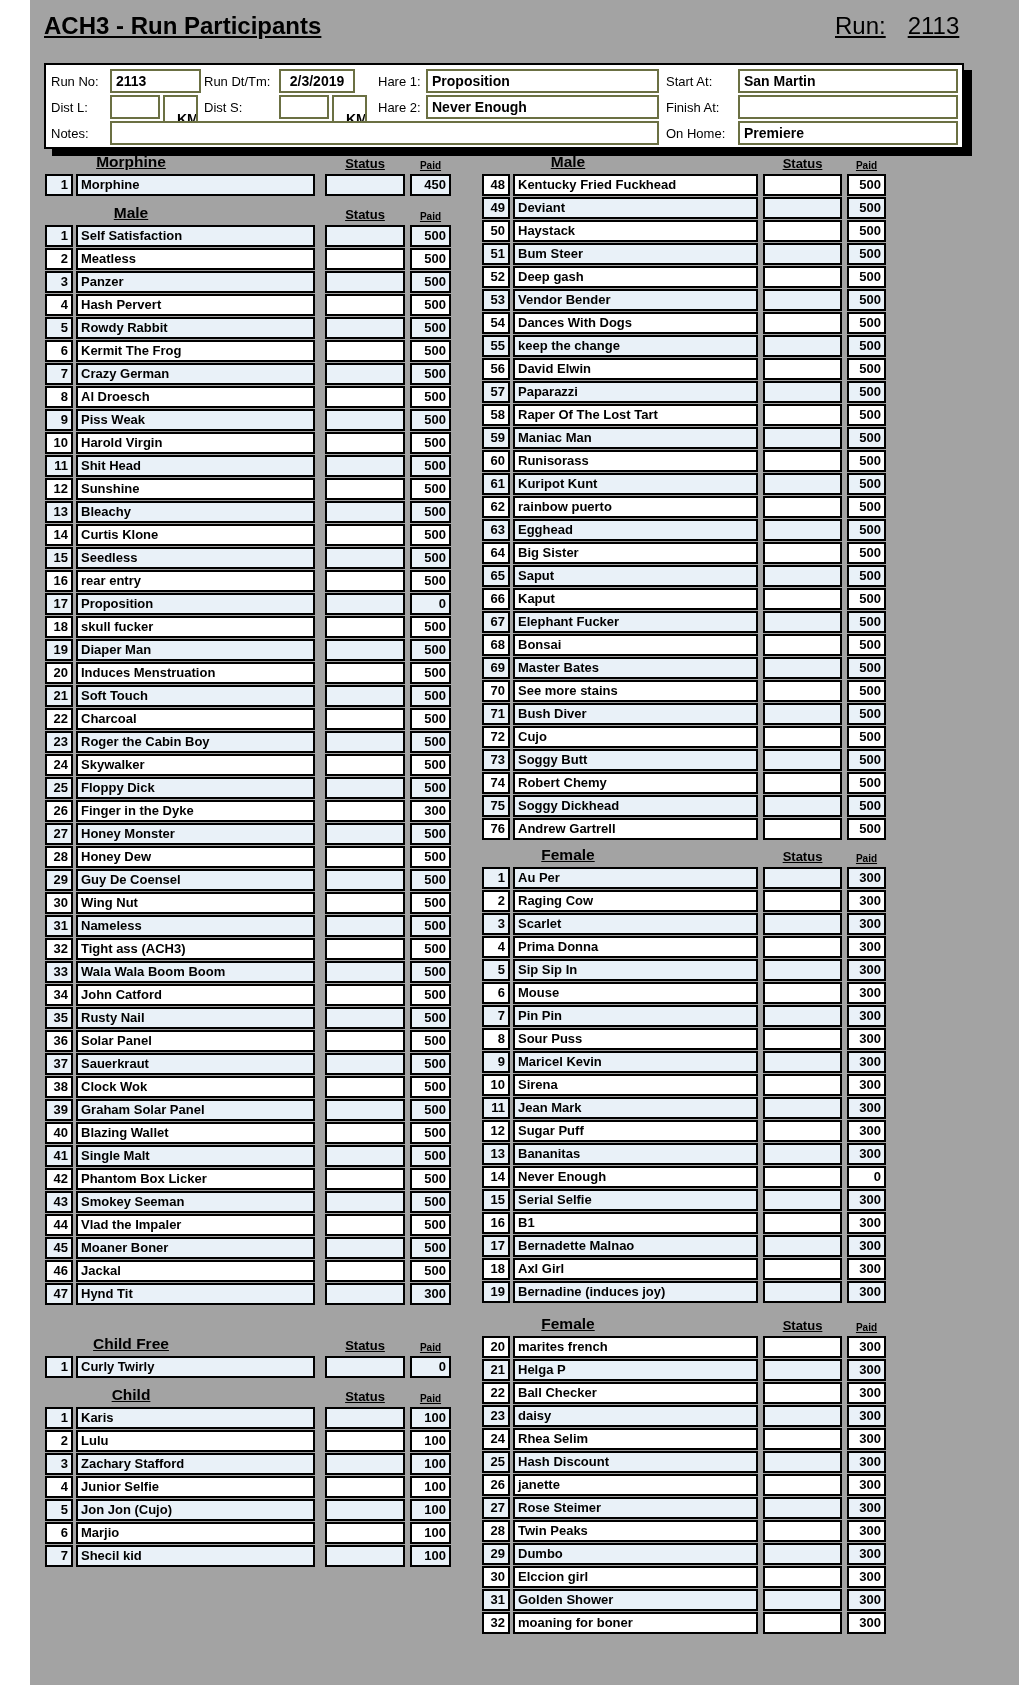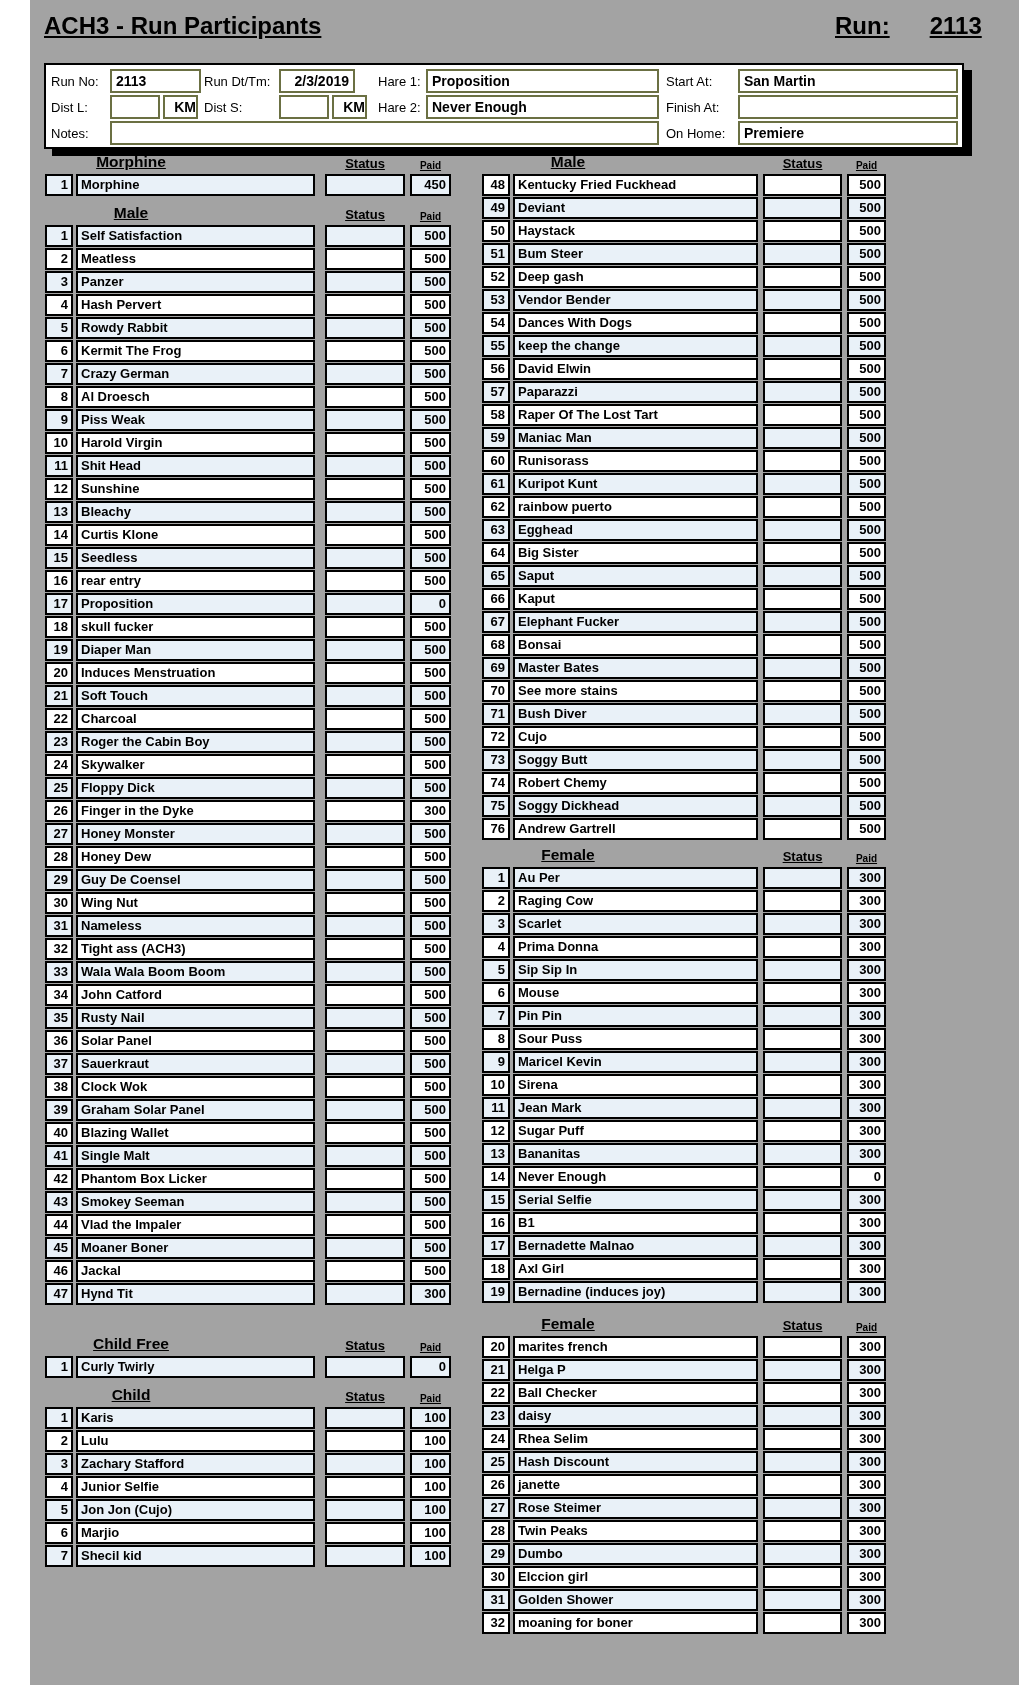--- a/index.html
+++ b/index.html
@@ -1,30 +1,30 @@
 <!DOCTYPE html>
 <html><head>
 <meta charset="utf-8">
 <style>
   html,body{margin:0;padding:0;background:#fff;}
   body{width:1019px;height:1685px;position:relative;font-family:"Liberation Sans",sans-serif;color:#000;overflow:hidden;}
   .page{position:relative;width:1019px;height:1685px;background:#a3a3a3;margin-left:30px;}
 
   
   .page-title{position:absolute;left:14px;top:12px;font-size:24px;font-weight:bold;text-decoration:underline;white-space:nowrap;}
-  .run-group{position:absolute;left:805px;top:12px;display:flex;gap:40px;font-size:24px;font-weight:bold;justify-content:center;}
+  .run-group{position:absolute;left:805px;top:12px;display:flex;gap:22px;font-size:24px;font-weight:normal;justify-content:center;}
   .run-group span{text-decoration:underline;}
 
   
   .form{position:absolute;left:14px;top:63px;width:916px;height:82px;border:2px solid #000;background:#fff;box-shadow:8px 7px 0 0 #000;}
   .flabel{position:absolute;font-size:13px;white-space:nowrap;}
   .fbox{position:absolute;height:24px;box-sizing:border-box;border:2px solid #6b7043;background:#fff;
         font-weight:bold;font-size:14px;line-height:20px;padding:0 4px;white-space:nowrap;overflow:hidden;}
-  .fbox.right{text-align:right;}
-  .fbox.center{text-align:right;padding:0;}
+  .fbox.right{text-align:center;}
+  .fbox.center{text-align:center;padding:12px;}
 
   
   .col{position:absolute;top:151px;}
   [data-col="left"]{left:15px;width:406px;}
   [data-col="right"]{left:452px;width:404px;}
 
   .sec-header{display:flex;align-items:flex-end;height:20px;margin-bottom:3px;font-weight:bold;}
   .t-wrap{display:block;}
   [data-col="left"] .t-wrap{width:280px;}
   [data-col="right"] .t-wrap{width:281px;}

